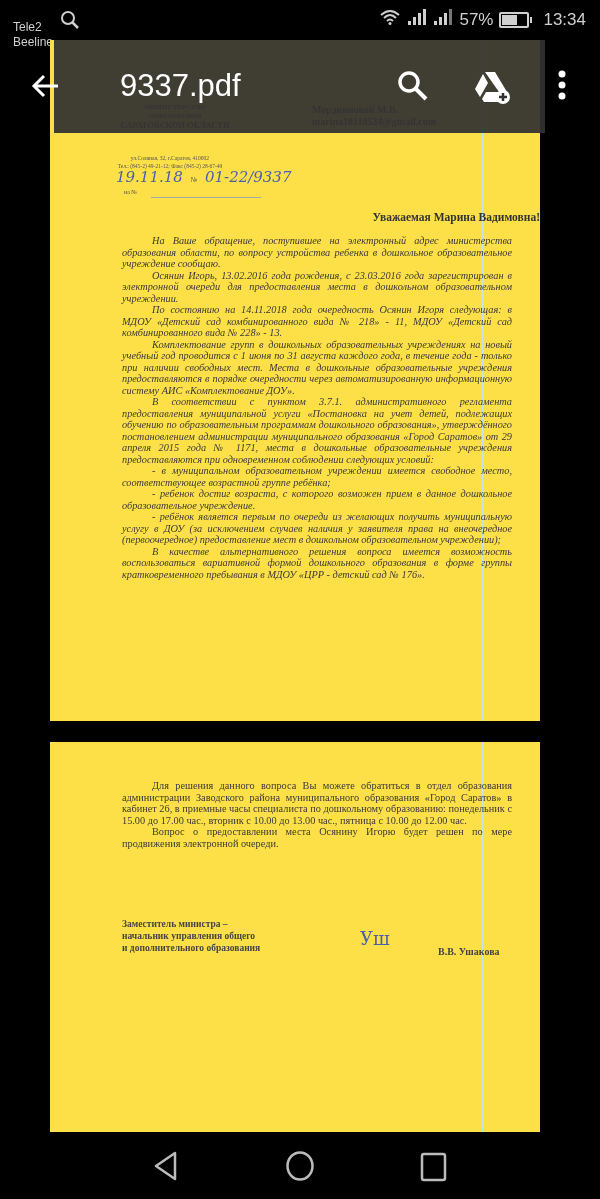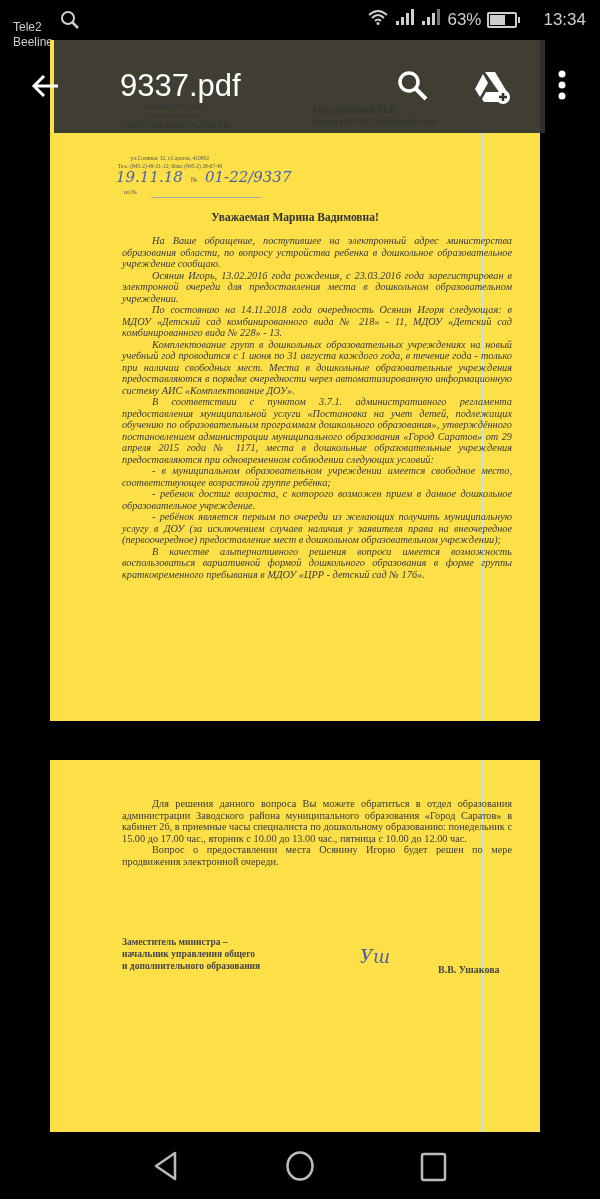--- a/index.html
+++ b/index.html
@@ -8,42 +8,42 @@
   .statusbar { position:absolute; left:0; top:0; width:600px; height:40px; color:#d0d0d0; }
   .carrier { position:absolute; left:13px; top:20px; font-size:12px; line-height:15px; color:#cfcfcf; }
   .sb-search { position:absolute; left:60px; top:10px; }
   .sb-right { position:absolute; right:14px; top:9px; display:flex; align-items:center; gap:6px; font-size:17px; color:#cfcfcf; }
   .battery { width:26px; height:12px; border:2px solid #cfcfcf; border-radius:2px; position:relative; }
   .battery::before { content:""; position:absolute; left:1px; top:1px; bottom:1px; width:57%; background:#cfcfcf; }
   .battery::after { content:""; position:absolute; right:-5px; top:3px; width:2px; height:6px; background:#cfcfcf; }
 
   .page { position:absolute; left:50px; width:490px; background:#fde047; }
   .page1 { top:40px; height:681px; }
-  .page2 { top:742px; height:390px;margin-top:18px; }
+  .page2 { top:742px; height:390px; }
   .cyan-line { position:absolute; left:432px; top:0; bottom:0; width:1px; background:#bfe8ea; }
 
   .doc { font-family:"Liberation Serif", serif; color:#333; }
   .hdr-left { position:absolute; left:70px; top:63px; width:110px; text-align:center; font-size:7px; font-weight:bold; line-height:9px; color:#444; }
   .hdr-left .big { font-size:8.5px; }
   .hdr-right { position:absolute; left:262px; top:64px; font-size:10px; font-weight:bold; line-height:12px; color:#444; }
   .addr { position:absolute; left:60px; top:114px; font-size:5.5px; line-height:8px; color:#555; text-align:center; width:120px; }
   .stamp { position:absolute; left:66px; top:128px; font-family:"DejaVu Serif", serif; font-style:italic; color:#4a5fb0; font-size:15px; }
   .stamp .no { font-style:normal; font-size:7px; color:#555; margin:0 3px; }
   .na-no { position:absolute; left:74px; top:149px; font-size:6px; color:#555; }
   .na-line { position:absolute; left:101px; top:157px; width:110px; height:1px; background:#aaa; }
-  .greeting { position:absolute; left:0; width:490px; top:171px; text-align:center; font-size:11.5px; font-weight:bold; color:#333; }
+  .greeting { position:absolute; left:0; width:490px; top:171px; text-align:right; font-size:11.5px; font-weight:bold; color:#333; }
 
   .body { position:absolute; left:72px; width:390px; font-size:10.3px; line-height:11.5px; color:#3a3a3a; text-align:justify; }
   .body p { margin:0; text-indent:30px; }
   .body p.cond { text-indent:30px; }
   .p1body { top:195px;font-style:italic; }
   .p2body { top:38px; }
 
   .sig { position:absolute; top:176px; left:72px; font-size:9.5px; font-weight:bold; line-height:12px; color:#444; }
-  .sig-mark { position:absolute; top:186px; left:310px; font-family:"DejaVu Serif", serif; font-style:italic; color:#4a5fb0; font-size:18px; }
+  .sig-mark { position:absolute; top:186px; left:310px; font-family:"DejaVu Serif", serif; color:#4a5fb0; font-size:18px; }
   .sig-name { position:absolute; top:204px; left:388px; font-size:10px; font-weight:bold; color:#444;text-align:center; }
 
   .toolbar { position:absolute; left:0; top:40px; width:600px; height:93px; }
   .toolbar .overlay { position:absolute; left:54px; top:0; width:491px; height:93px; background:rgba(50,50,50,0.93); }
   .tb-back { position:absolute; left:30px; top:30px; }
   .tb-title { position:absolute; left:120px; top:28px; font-size:31px; color:#fff; font-family:"Liberation Sans", sans-serif; }
   .tb-search { position:absolute; left:396px; top:29px; }
   .tb-drive { position:absolute; left:473px; top:30px; }
   .tb-more { position:absolute; left:556px; top:30px; }
 
@@ -84,23 +84,23 @@
         </svg>
     </span>
     <span>
       <svg width="20" height="16" viewBox="0 0 20 16">
           <rect x="1" y="12" width="3" height="4" fill="#cfcfcf"></rect>
           <rect x="6" y="8" width="3" height="8" fill="#cfcfcf"></rect>
           <rect x="11" y="4" width="3" height="12" fill="#cfcfcf"></rect>
           <rect x="16" y="0" width="3" height="16" fill="#777"></rect>
         </svg>
     </span>
-    <span>63%</span>
+    <span>57%</span>
     <span class="battery"></span>
-    <span style="margin-left:20px">13:34</span>
+    <span style="margin-left:8px">13:34</span>
   </div>
 </div>
 
 <div class="page page1 doc">
   <div class="cyan-line"></div>
   <div class="hdr-left">
     <div>МИНИСТЕРСТВО</div>
     <div>ОБРАЗОВАНИЯ</div>
     <div class="big">САРАТОВСКОЙ ОБЛАСТИ</div>
   </div>

